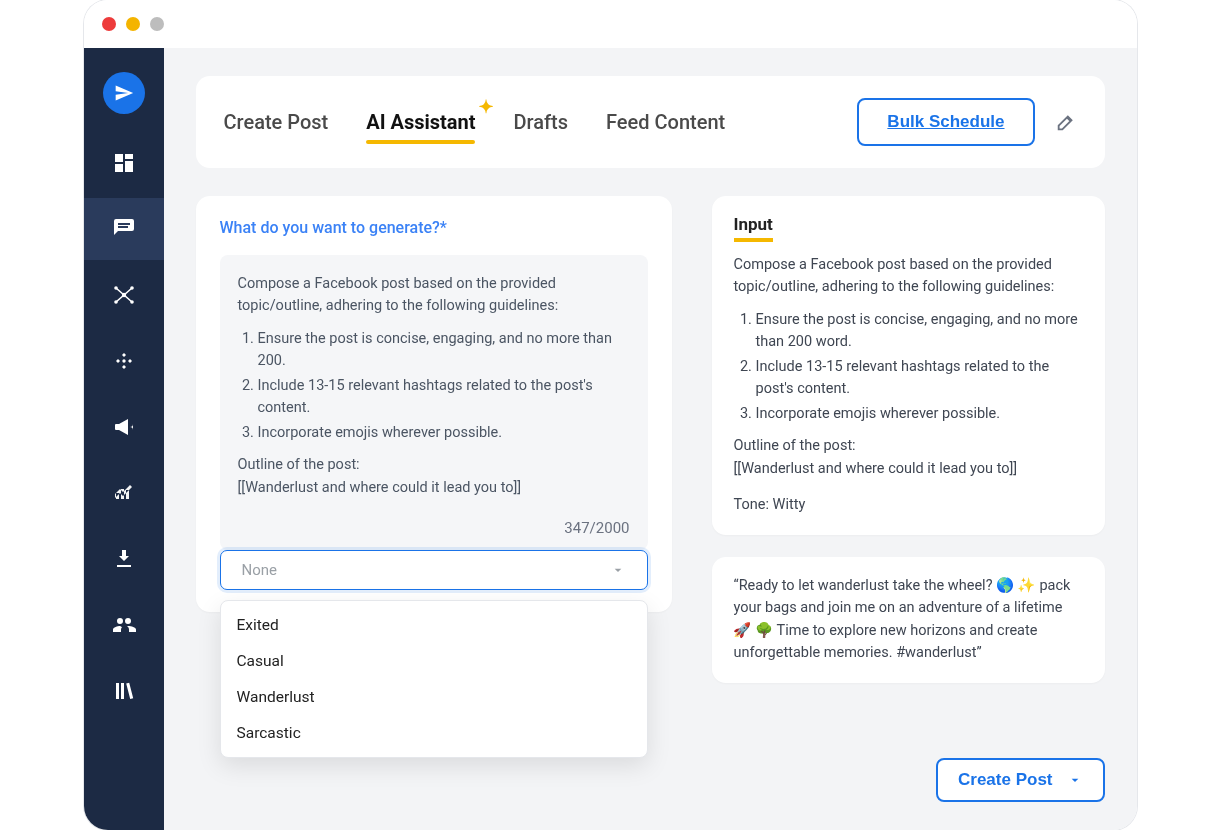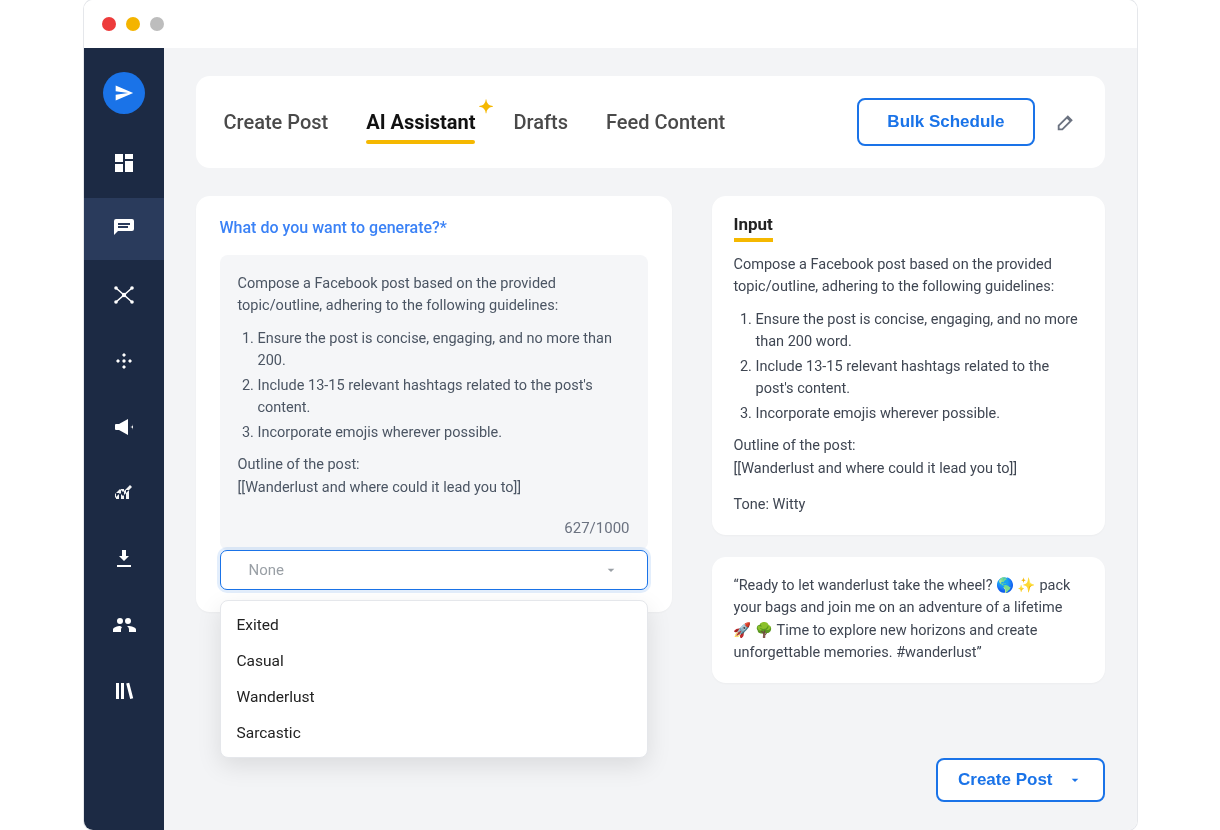--- a/index.html
+++ b/index.html
@@ -1,20 +1,20 @@
 <!DOCTYPE html>
 <html><head>
 <meta charset="utf-8">
 <style>
 * { box-sizing: border-box; margin: 0; padding: 0; }
 body { font-family: -apple-system, BlinkMacSystemFont, "Segoe UI", Roboto, sans-serif; background: #fff; }
 
 .window {
   width: 1053px; height: 830px; margin: 0 auto; background: #fff;
-  border-radius: 9px; overflow: hidden; position: relative;
+  border-radius: 24px; overflow: hidden; position: relative;
   box-shadow: 0 0 0 1px #e5e7eb;
 }
 
 .titlebar {
   height: 48px; display: flex; align-items: center; padding: 0 18px;
   background: #fff;
 }
 .traffic { display: flex; gap: 10px; }
 .traffic span { width: 14px; height: 14px; border-radius: 50%; display:inline-block; }
 .tl-red { background: #ed3b3b; }
@@ -51,21 +51,21 @@
 .tab.active { font-weight: 700; color: #111; }
 .tab.active::after {
   content:""; position:absolute; left:0; right:0; bottom:-10px; height:4px;
   background:#f5b800; border-radius:2px;
 }
 .sparkle { position:absolute; top:-14px; right:-18px; color:#f5b800; font-size:18px; }
 
 .topright { display:flex; align-items:center; gap:20px; }
 .bulk-btn {
   border:2px solid #1a73e8; color:#1a73e8; background:#fff; font-weight:700;
-  font-size:17px; padding:12px 28px; border-radius:8px; cursor:pointer;
+  font-size:17px; padding:12px 28px; border-radius:8px; cursor:pointer;text-decoration:underline;
 }
 .edit-icon { color:#6b7280; cursor:pointer; }
 
 .cols { display:flex; gap:40px; margin-top:28px; align-items:flex-start; }
 
 .leftcol { flex: 0 0 476px; position:relative; }
 .rightcol { flex: 1; display:flex; flex-direction:column; gap:22px; }
 
 .panel {
   background:#fff; border-radius:14px; padding:22px 24px;
@@ -82,21 +82,21 @@
 .promptbox {
   background:#f5f6f8; border-radius:8px; padding:18px 18px 10px 18px;
   color:#4b5563; font-size:14.5px; line-height:1.55;
 }
 .promptbox ol { padding-left: 20px; margin: 10px 0; }
 .promptbox ol li { margin-bottom: 2px; }
 .charcount { text-align:right; color:#6b7280; font-size:15px; margin-top:18px;}
 
 .tonelabel { font-size:16px; color:#333; margin-top:22px; margin-bottom:10px; font-weight:500;}
 .toneselect {
-  border:1.5px solid #1a73e8; border-radius:7px; padding:10px 28px;
+  border:1.5px solid #1a73e8; border-radius:7px; padding:10px 21px;
   box-shadow: 0 0 0 3px rgba(26,115,232,0.12);
   display:flex; justify-content:space-between; align-items:center;
   color:#9aa0a6; font-size:15px; cursor:pointer; background:#fff;
 }
 
 .dropdown {
   position:absolute; left:24px; right:24px; top: calc(100% - 12px);
   background:#fff; border-radius:8px; border:1px solid #e5e7eb;
   box-shadow: 0 8px 24px rgba(0,0,0,0.10); padding:6px 0; z-index:10;
 }
@@ -233,21 +233,21 @@
 
             <div class="promptbox">
               <div>Compose a Facebook post based on the provided topic/outline, adhering to the following guidelines:</div>
               <ol>
                 <li>Ensure the post is concise, engaging, and no more than 200.</li>
                 <li>Include 13-15 relevant hashtags related to the post's content.</li>
                 <li>Incorporate emojis wherever possible.</li>
               </ol>
               <div>Outline of the post:</div>
               <div>[[Wanderlust and where could it lead you to]]</div>
-              <div class="charcount">627/1000</div>
+              <div class="charcount">347/2000</div>
             </div>
 
             <div class="toneselect">
               <span>None</span>
               <svg width="16" height="16" viewBox="0 0 24 24">
                   <path fill="#9aa0a6" d="M7 10l5 5 5-5z"></path>
                 </svg>
             </div>
 
             <div class="dropdown">

